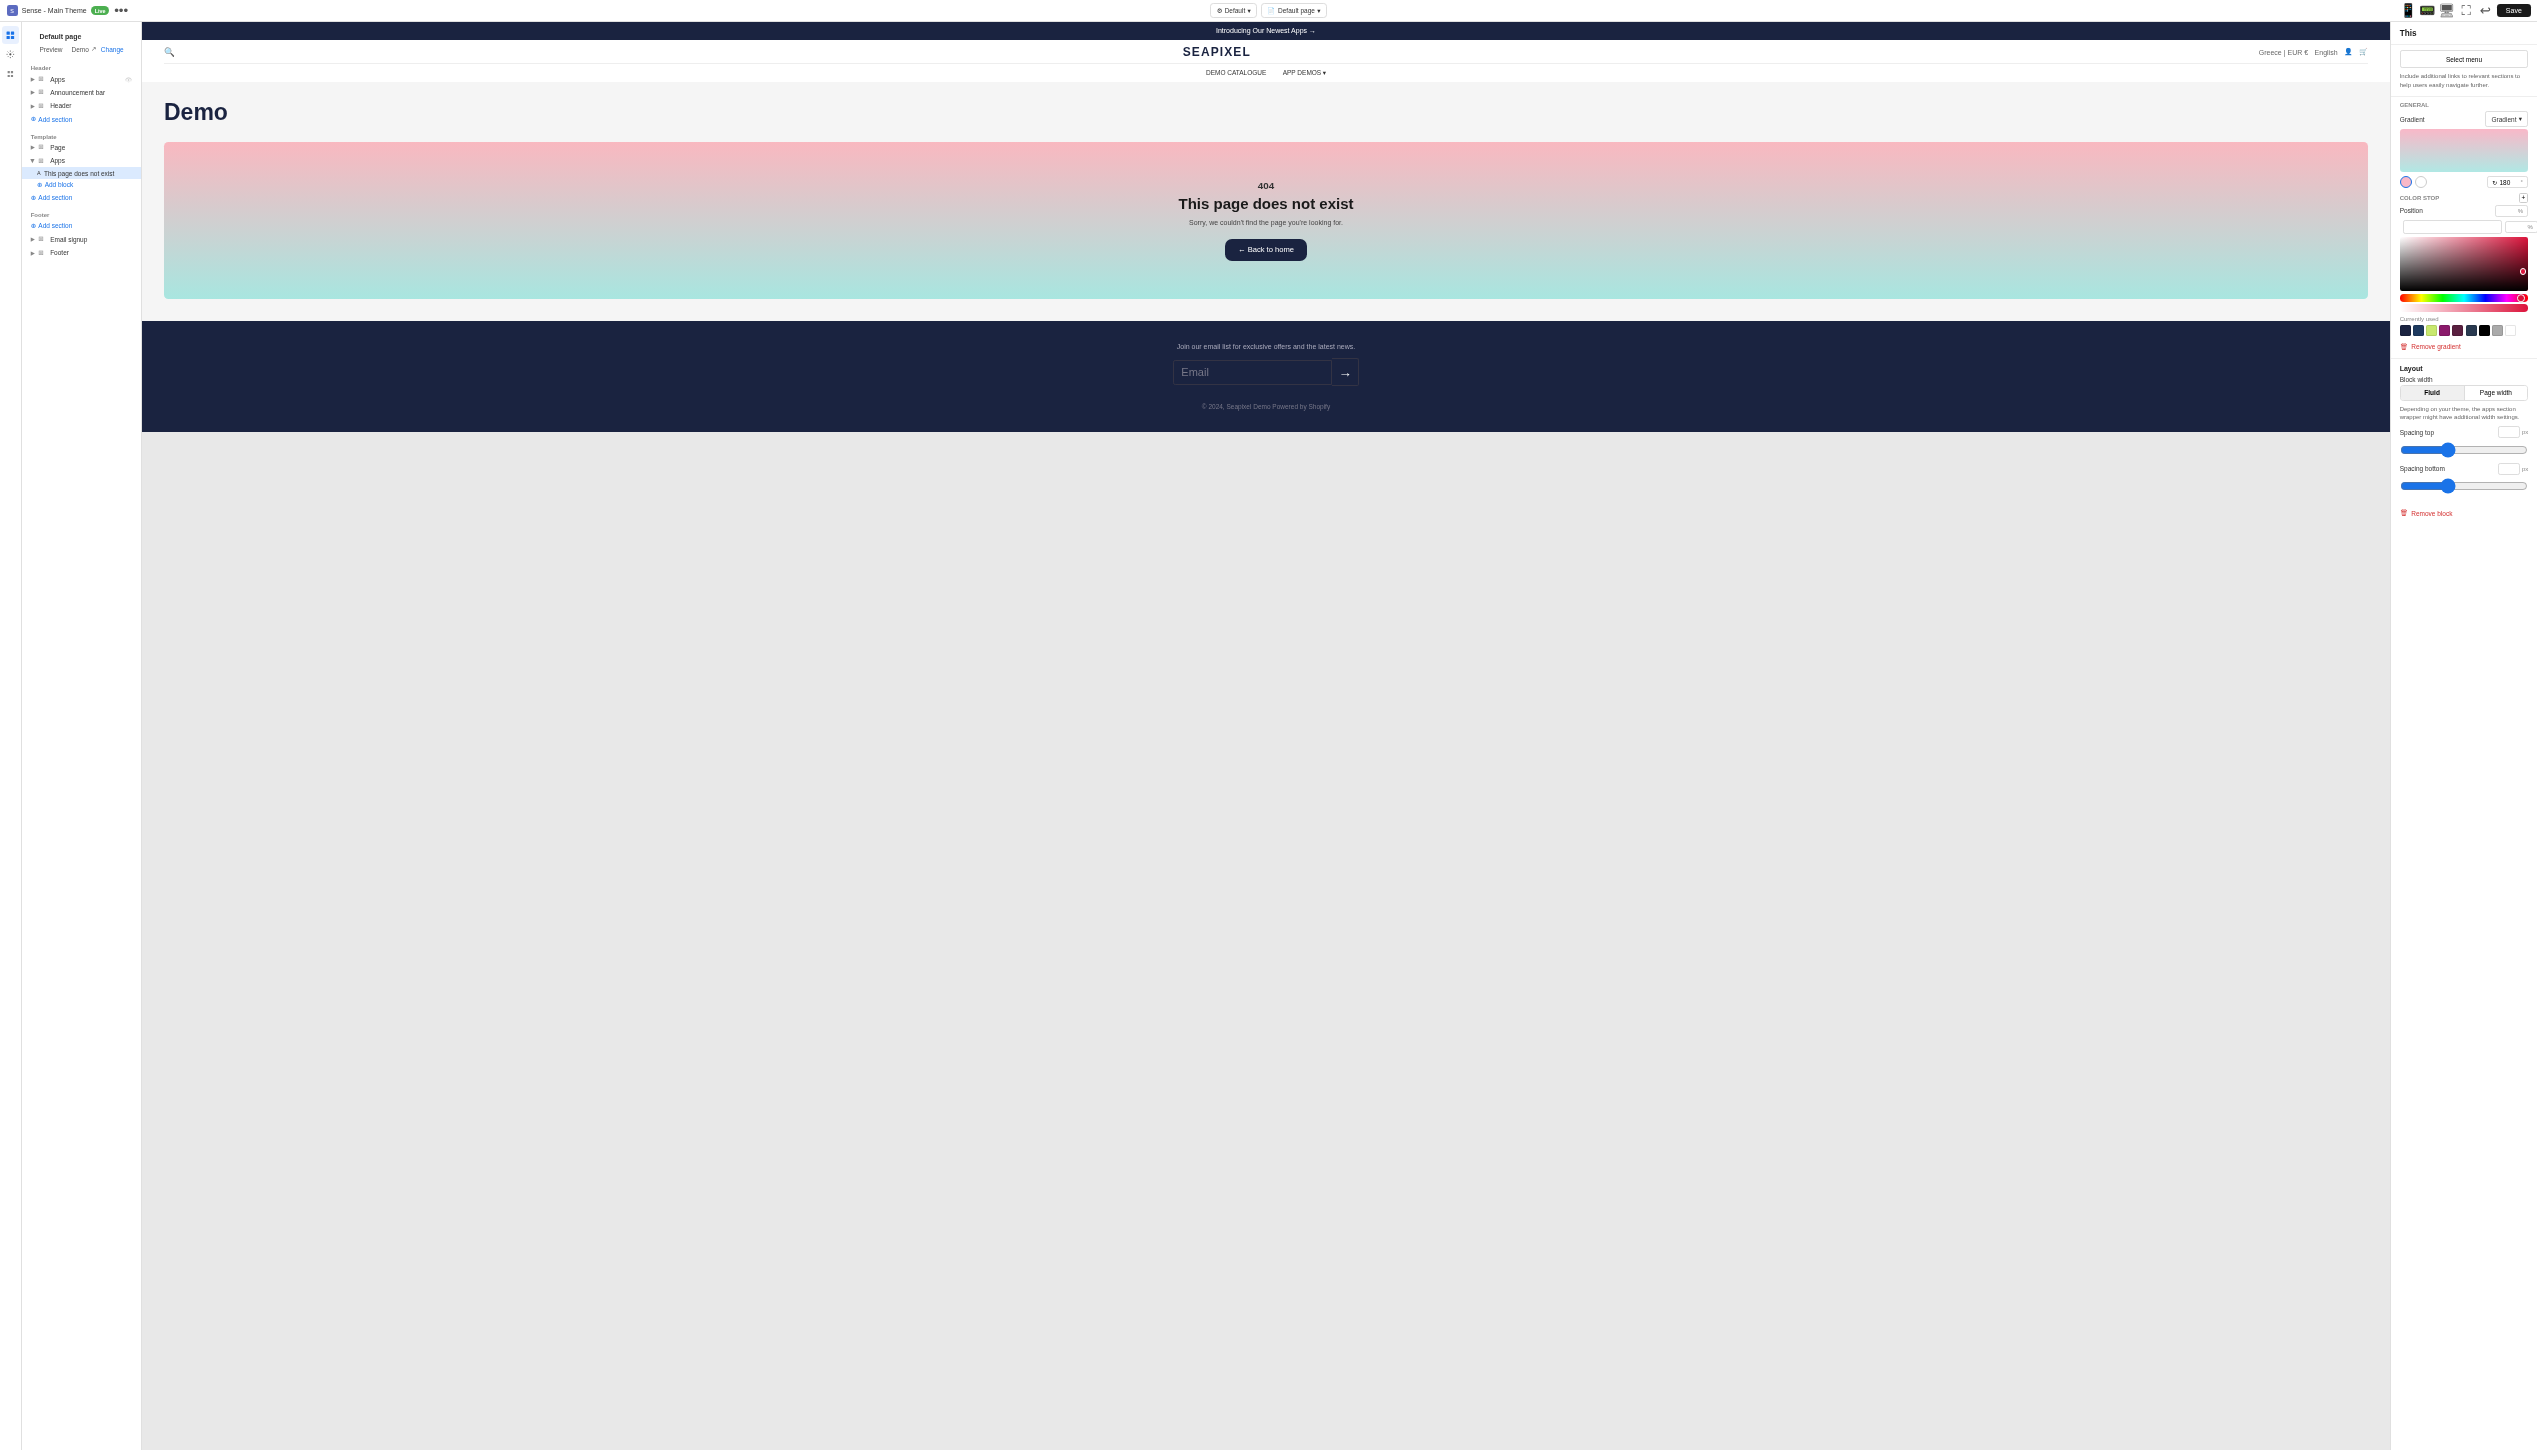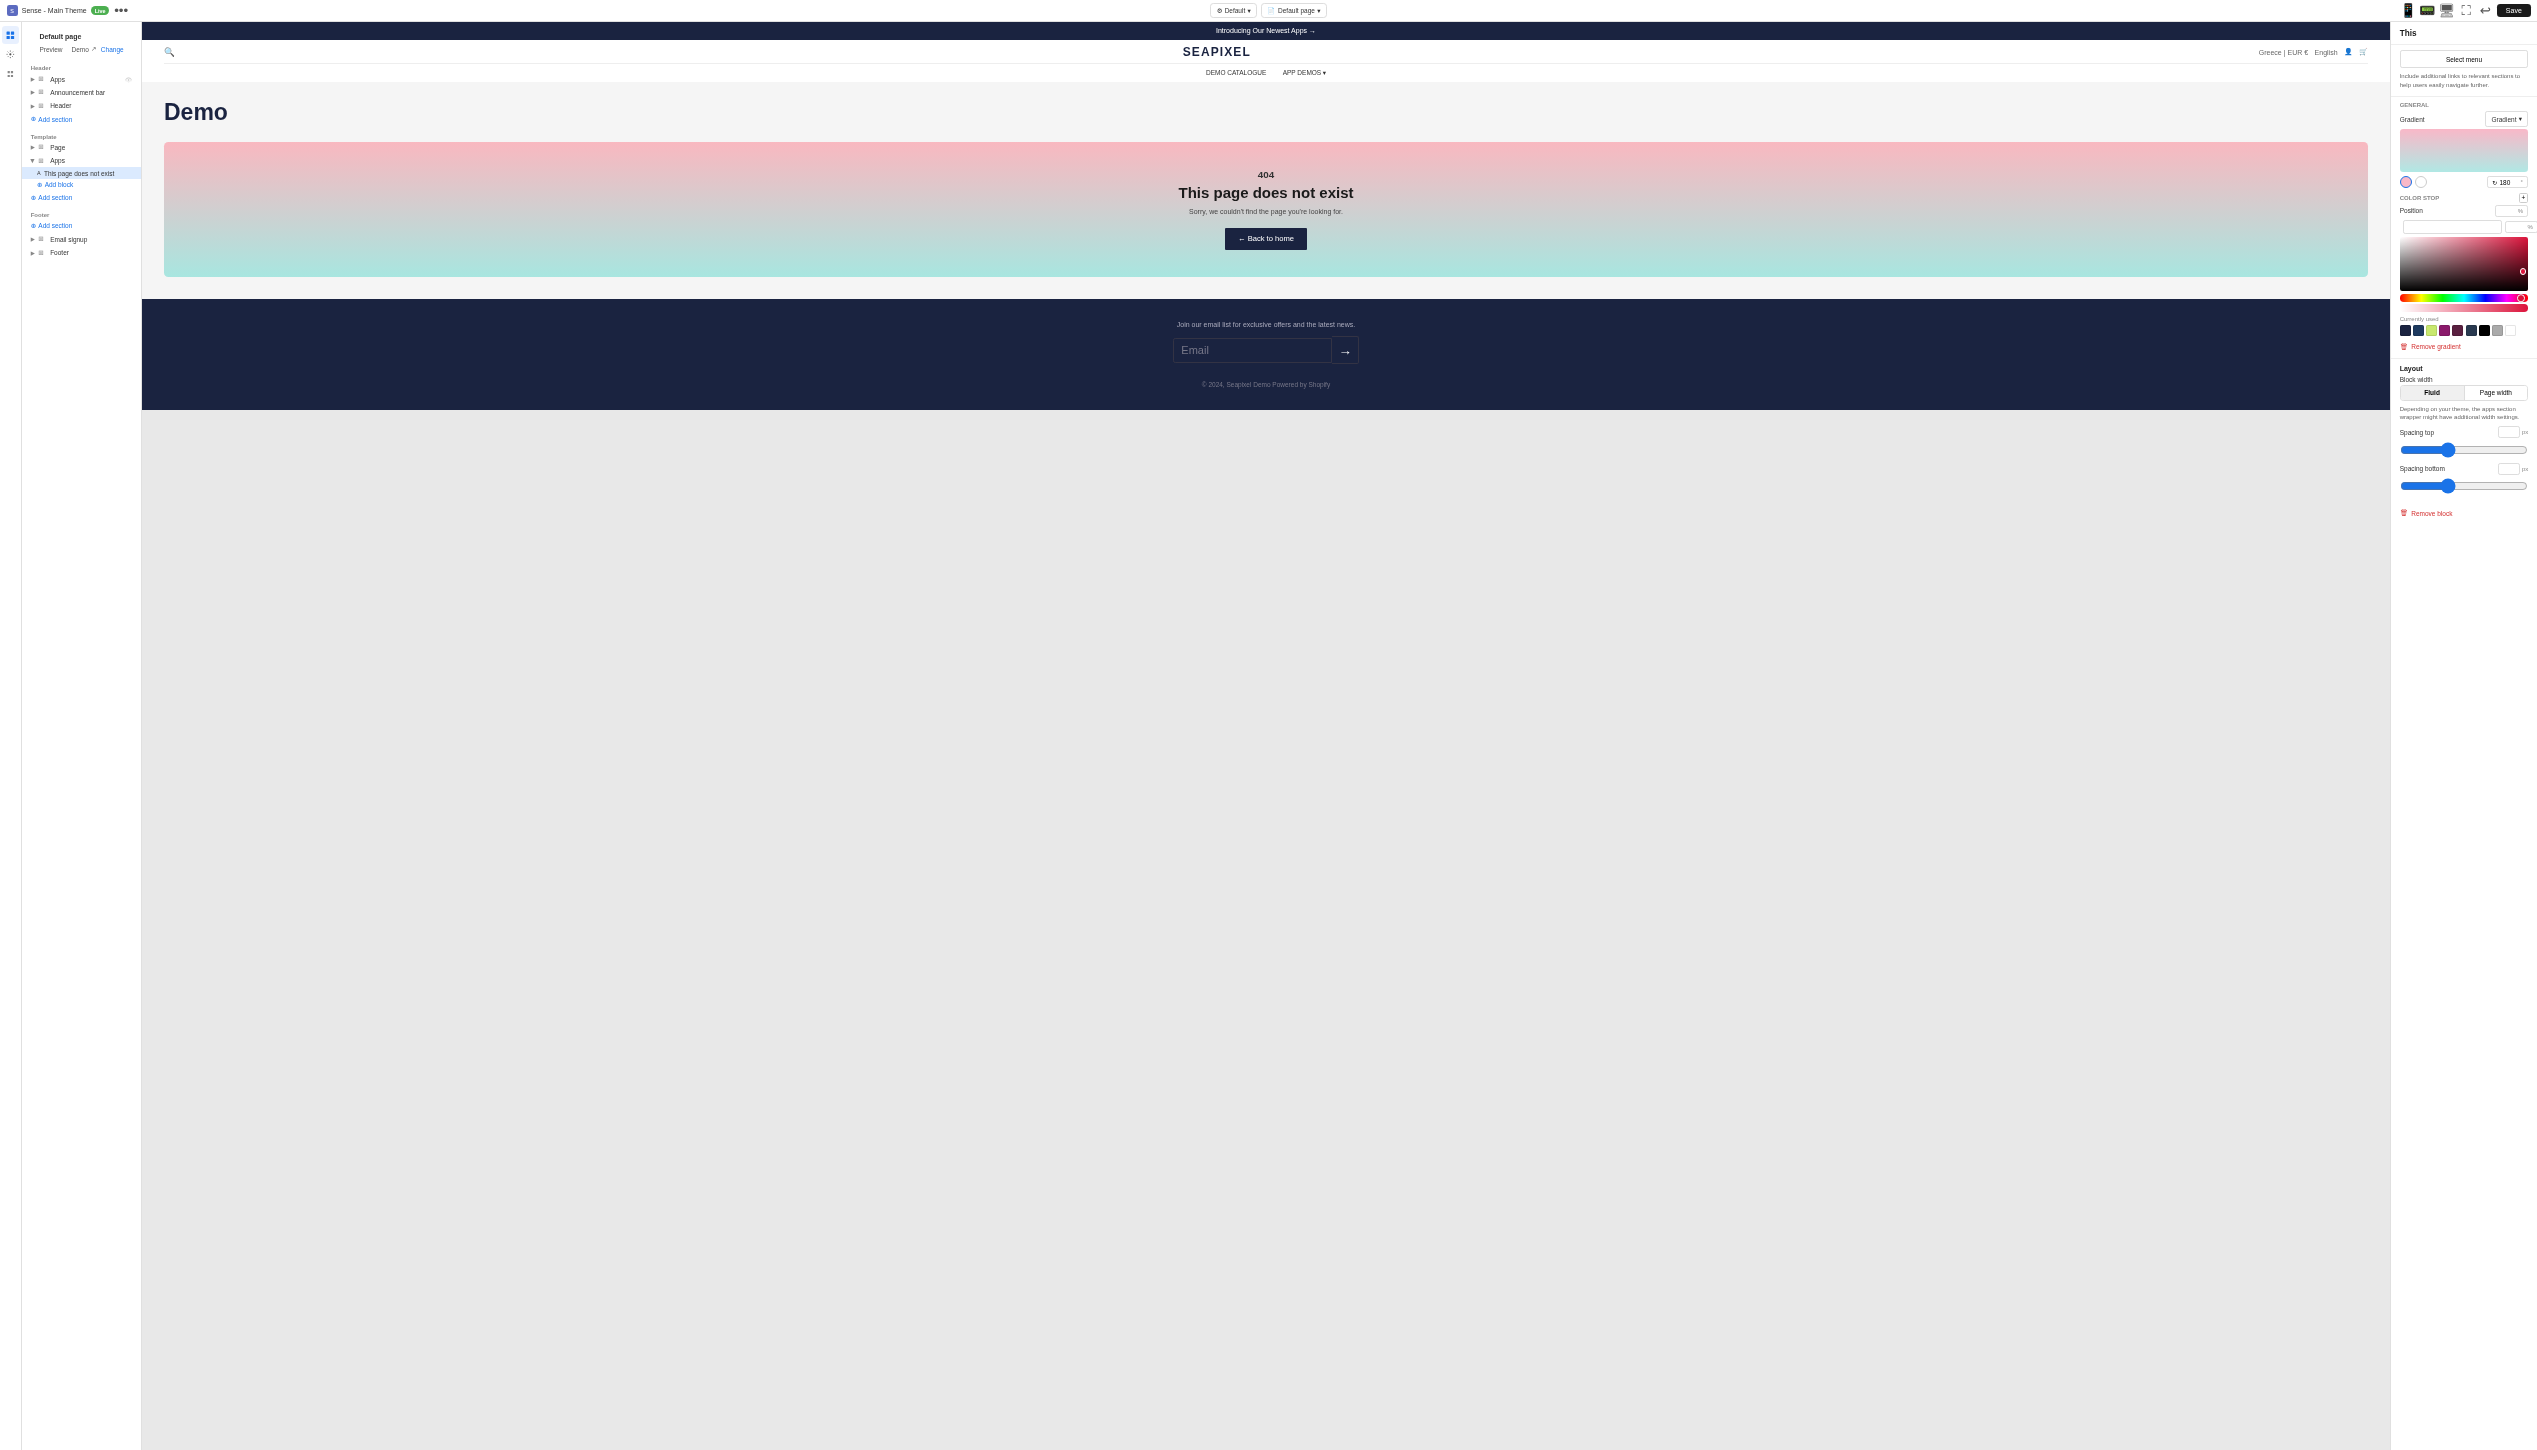--- a/index.html
+++ b/index.html
@@ -56,25 +56,25 @@
     .store-search-icon { color: #666; font-size: 8.7px; cursor: pointer; }
     .store-logo { font-size: 12px; font-weight: 700; letter-spacing: 1.1px; color: #1a2340; }
     .store-nav-right { display: flex; align-items: center; gap: 6.5px; color: #666; font-size: 7px; }
     .store-nav-bottom { display: flex; align-items: center; justify-content: center; gap: 16.3px; border-top: 0.5px solid #eee; padding-top: 4.3px; }
     .nav-link { font-size: 6.5px; color: #333; text-decoration: none; }
     .nav-link-demo { display: flex; align-items: center; gap: 1.6px; font-size: 6.5px; color: #333; }
 
     
     .content-area { background: #f5f5f5; flex: 1; padding: 11px 22px; }
     .page-heading { font-size: 23px; font-weight: 700; color: #1a2340; margin-bottom: 11px; padding: 5.4px 0; }
-    .error-card { background: linear-gradient(to bottom, #f9b8c0, #a8e6e0); border-radius: 4.3px; padding: 27px 22px; text-align: center; margin: 0 0 11px; }
+    .error-card { background: linear-gradient(to bottom, #f9b8c0, #a8e6e0); border-radius: 4.3px; padding: 38px 22px; text-align: center; margin: 0 0 11px; }
     .error-code { font-size: 9.8px; font-weight: 600; color: #333; margin-bottom: 4.3px; }
     .error-title { font-size: 15px; font-weight: 700; color: #1a1a1a; margin-bottom: 6.5px; }
     .error-subtitle { font-size: 7px; color: #444; margin-bottom: 13px; }
-    .back-btn { background: #1a2340; color: white; border: none; padding: 6.5px 13px; border-radius: 1px; font-size: 7.6px; font-weight: 500; cursor: pointer; display: inline-flex; align-items: center; gap: 4.3px; }
+    .back-btn { background: #1a2340; color: white; border: none; padding: 6.5px 13px; border-radius: 7px; font-size: 7.6px; font-weight: 500; cursor: pointer; display: inline-flex; align-items: center; gap: 4.3px; }
 
     
     .store-footer { background: #1a2340; color: white; padding: 22px; text-align: center; }
     .footer-title { font-size: 11px; font-weight: 700; margin-bottom: 4.3px; }
     .footer-subtitle { font-size: 7px; color: #aab; margin-bottom: 8.7px; }
     .email-row { display: flex; align-items: center; justify-content: center; gap: 0; max-width: 174px; margin: 0 auto 16.3px; }
     .email-input { flex: 1; padding: 5.4px 7.6px; border: 0.5px solid #334; background: transparent; color: white; border-radius: 2.2px 0 0 2.2px; font-size: 11px; outline: none; }
     .email-input::placeholder { color: #778; }
     .email-submit { background: transparent; border: 0.5px solid #334; border-left: none; color: white; padding: 5.4px 6.5px; cursor: pointer; border-radius: 0 2.2px 2.2px 0; }
     .footer-copy { font-size: 6.5px; color: #778; margin-top: 5.4px; }

